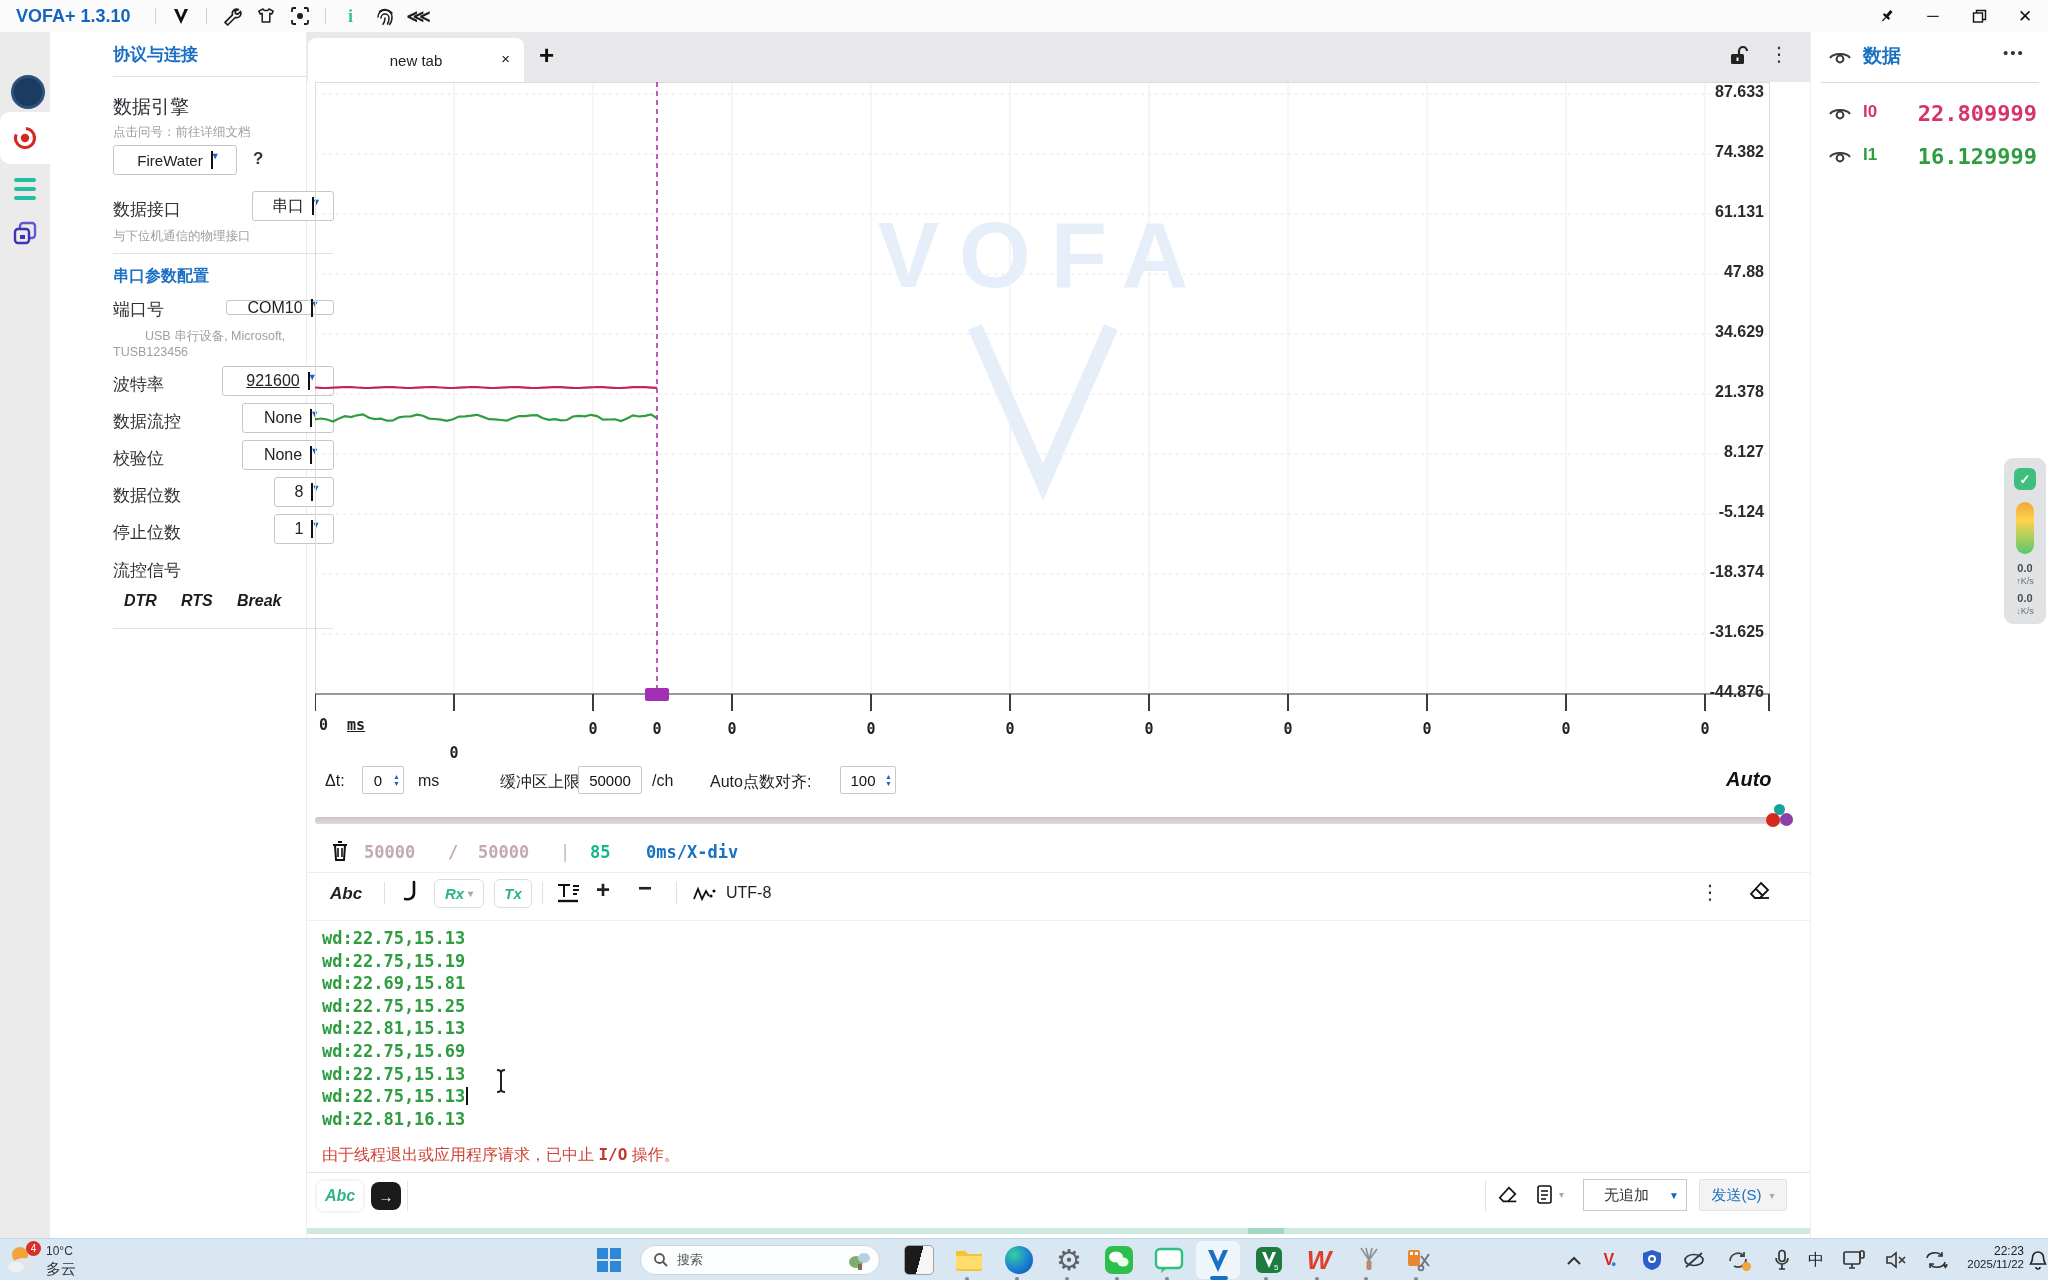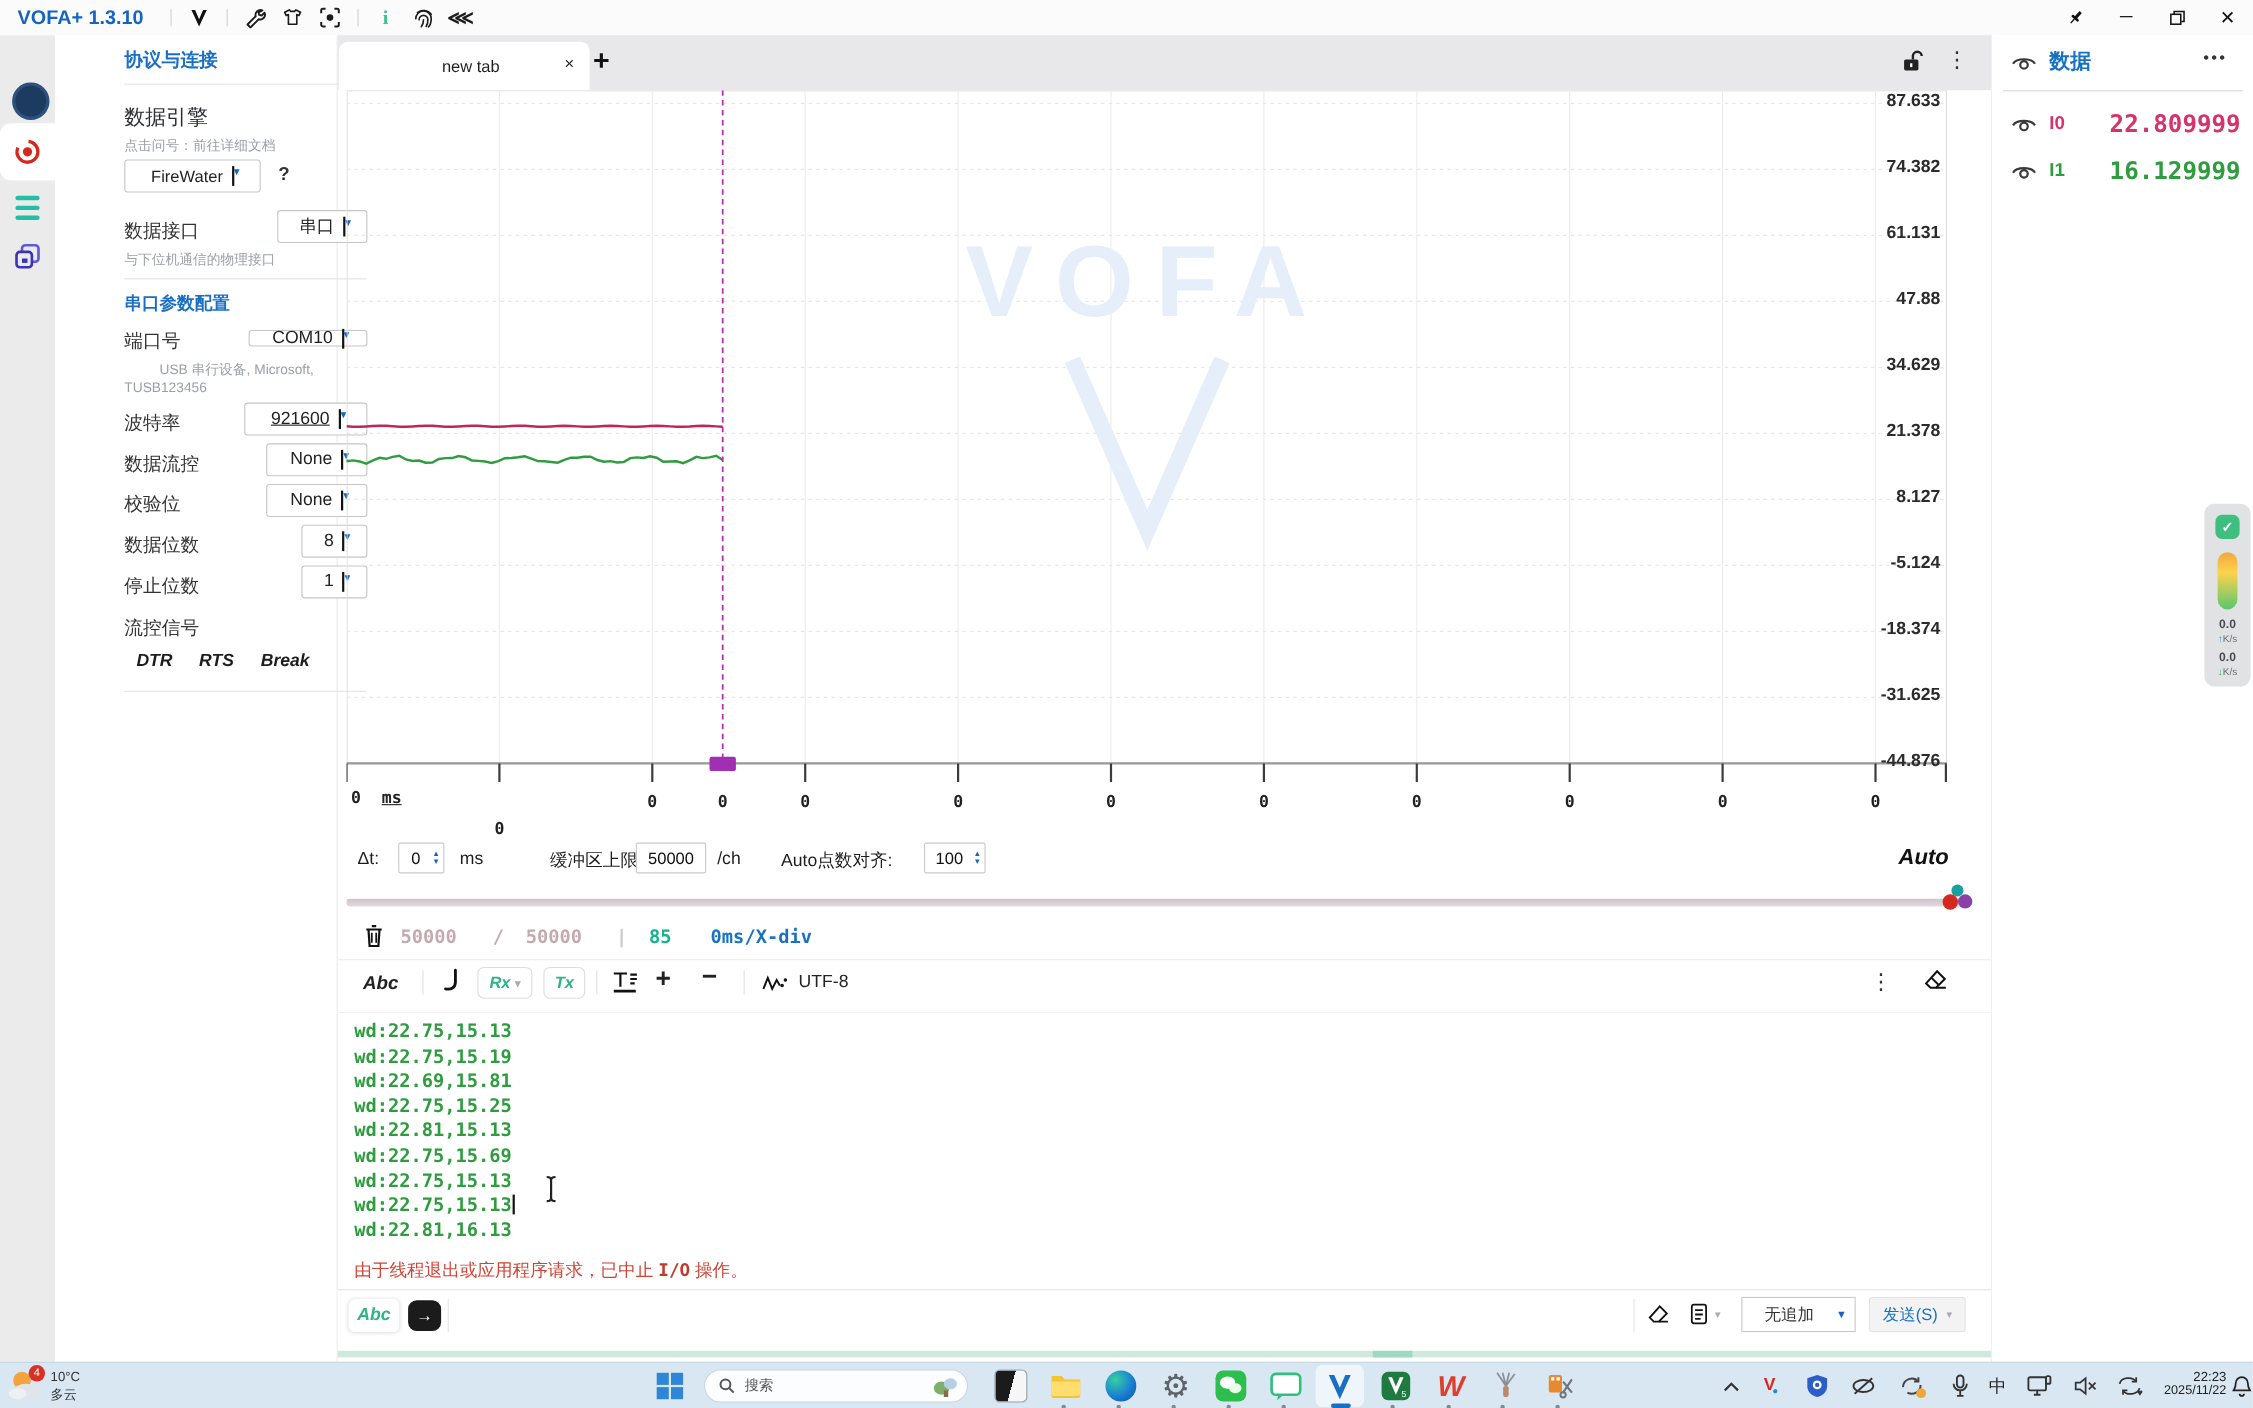--- a/index.html
+++ b/index.html
@@ -25,21 +25,21 @@
   .sp-title{left:63px;color:#1a6fc4;font-weight:bold;font-size:17px;}
   .sp-div{left:63px;width:220px;height:1px;background:#e3e3e3;}
   .sp-h{left:63px;color:#2b2f33;font-size:19px;}
   .sp-note{left:63px;color:#9aa0a6;font-size:12.5px;}
   .sp-label{left:63px;color:#333;font-size:17px;}
   .combo{border:1px solid #c6c6c6;border-radius:3px;background:#fff;display:flex;align-items:center;justify-content:center;font-size:15px;color:#222;box-sizing:border-box;}
   .combo .caret{color:#1565c0;font-size:9px;margin-left:8px;}
   .flow-t{font-style:italic;font-weight:bold;font-size:16px;color:#1d1d1f;}
   
   #tabstrip{left:307px;top:32px;width:1503px;height:50px;background:#e8e8ea;}
-  #activetab{left:1px;top:6px;width:216px;height:44px;background:#fff;border-radius:8px 8px 0 0;display:flex;align-items:center;justify-content:center;font-size:15px;color:#1f1f1f;padding-left:12px;}
+  #activetab{left:1px;top:6px;width:216px;height:44px;background:#fff;border-radius:8px 8px 0 0;display:flex;align-items:center;justify-content:center;font-size:15px;color:#1f1f1f;}
   #tabclose{position:absolute;right:14px;top:12px;font-size:15px;color:#222;}
   .plusbtn{left:232px;top:8px;font-size:26px;color:#111;font-weight:bold;}
   
   #chartwrap{left:315px;top:82px;width:1455px;height:690px;}
   .ylabel{position:absolute;right:6px;font-family:Liberation Sans, sans-serif;font-size:16px;font-weight:600;color:#2b2b2b;}
   
   .ctl-lab{font-size:16px;color:#1d1d1f;}
   .spin{border:1px solid #c9c9c9;border-radius:2px;background:#fff;display:flex;align-items:center;box-sizing:border-box;}
   .spin .v{flex:1;text-align:center;font-size:15px;color:#111;}
   .spin .arr{display:flex;flex-direction:column;font-size:7px;color:#1565c0;line-height:7px;padding-right:3px;}
@@ -498,21 +498,21 @@
 
     <div class="abs" style="left:6px;top:4px;">
       <svg width="36" height="34" viewBox="0 0 36 34">
           <circle cx="14" cy="12" r="8" fill="#f2a33c"></circle>
           <ellipse cx="18" cy="22" rx="12" ry="7" fill="#dfe5ea"></ellipse>
           <ellipse cx="10" cy="24" rx="8" ry="5" fill="#eef1f4"></ellipse>
         </svg>
     </div>
     <div class="abs" style="left:26px;top:2px;width:15px;height:15px;border-radius:50%;background:#d93025;color:#fff;font-size:10px;display:flex;align-items:center;justify-content:center;">4</div>
     <span class="abs" style="left:46px;top:5px;font-size:12px;color:#333;">10°C</span>
-    <span class="abs" style="left:46px;top:21px;font-size:12px;color:#333;text-align:center;">多云</span>
+    <span class="abs" style="left:46px;top:21px;font-size:15px;color:#333;text-align:center;">多云</span>
 
     <div class="tk-ico" style="left:592px;">
       <svg width="26" height="26" viewBox="0 0 26 26">
           <rect x="1" y="1" width="11" height="11" fill="#2f86d6"></rect>
           <rect x="14" y="1" width="11" height="11" fill="#2f86d6"></rect>
           <rect x="1" y="14" width="11" height="11" fill="#2f86d6"></rect>
           <rect x="14" y="14" width="11" height="11" fill="#2f86d6"></rect>
         </svg>
     </div>
     <div class="abs" style="left:640px;top:6px;width:240px;height:30px;background:#fbfdfe;border:1px solid #ccd6dd;border-radius:16px;display:flex;align-items:center;box-sizing:border-box;">

